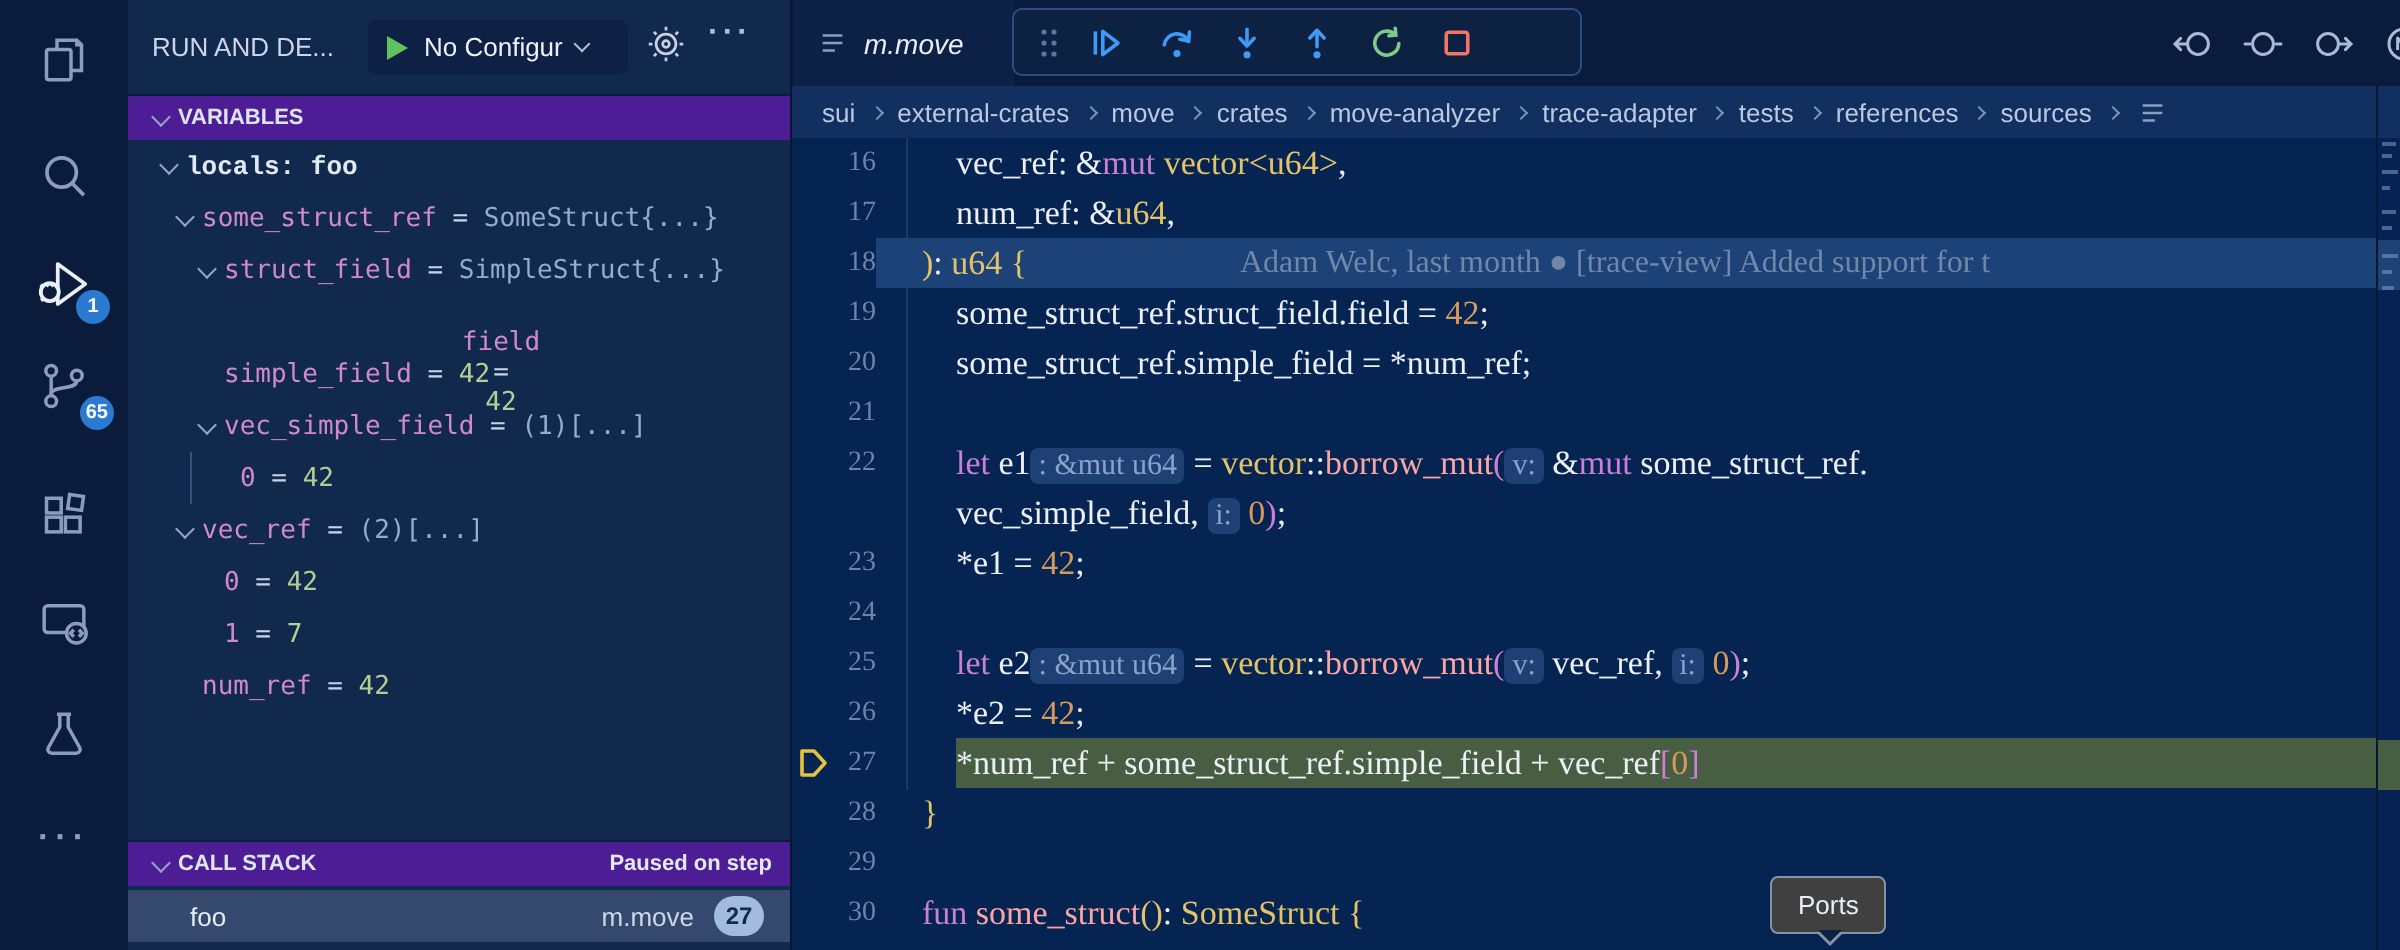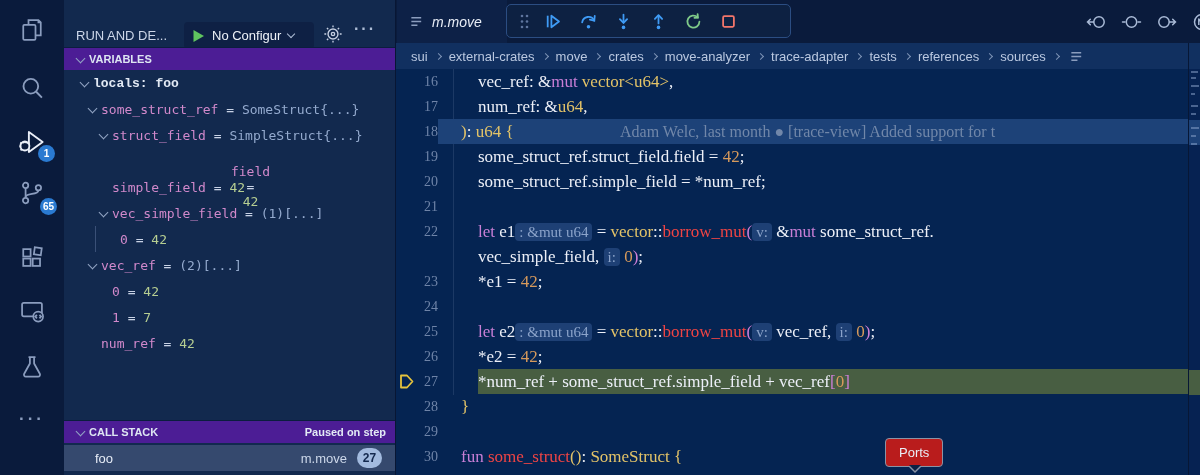--- a/index.html
+++ b/index.html
@@ -7,21 +7,21 @@
 .app{position:relative;width:1200px;height:475px}
 svg{display:block}
 
 .abar{position:absolute;left:0;top:0;width:64px;height:475px;background:#0a1b3c}
 .aicon{position:absolute;left:0;width:64px;height:40px;display:flex;align-items:center;justify-content:center}
 .abadge{position:absolute;border-radius:9px;background:#2a7ad1;color:#fff;font-size:10px;font-weight:bold;
 display:flex;align-items:center;justify-content:center;height:17px;min-width:17px;padding:0 3px}
 .adots{color:#8b9dbe;font-size:17px;letter-spacing:3px;font-weight:bold}
 
 .sbar{position:absolute;left:64px;top:0;width:331px;height:475px;background:#12294e}
-.sb-head{position:absolute;left:0;top:12px;width:285px;height:47px}
+.sb-head{position:absolute;left:0;top:0;width:285px;height:47px}
 .sb-title{position:absolute;left:12px;top:0;height:47px;display:flex;align-items:center;font-size:13px;color:#ccd6e8;white-space:nowrap}
 .playbox{position:absolute;left:120px;top:10px;width:130px;height:27px;background:#0e2044;border-radius:4px;
 display:flex;align-items:center;padding:0 8px;gap:7px}
 .playbox .lbl{color:#eef2f8;font-size:13px;white-space:nowrap}
 .cvd{display:inline-block;width:6px;height:6px;border-top:1.5px solid #aebdd6;border-right:1.5px solid #aebdd6;transform:rotate(135deg);margin-top:-4px}
 .gearbtn{position:absolute;left:258px;top:11px}
 .sbdots{position:absolute;left:290px;top:8px;color:#aebdd6;font-size:16px;letter-spacing:2px;font-weight:bold}
 .sec{position:absolute;left:0;width:331px;height:23px;background:#4c1d95;border-top:1px solid #0b1d3f;
 display:flex;align-items:center;padding-left:9px;font-size:11px;font-weight:bold;color:#dde5f2}
 .sec .sp{flex:1}
@@ -58,31 +58,31 @@
 
 .codearea{position:absolute;left:0;top:69px;width:792px;height:406px;font-family:Liberation Serif, serif;font-size:17px;color:#edf0f8}
 .iguide{position:absolute;left:57px;top:0;height:326px;width:1px;background:rgba(170,190,220,.14)}
 .crow{position:relative;height:25px;display:flex;align-items:center;white-space:pre;overflow:hidden}
 .hl{position:absolute;top:0;bottom:0;right:0;z-index:0}
 .hl-blue{left:42px;background:#1d4278}
 .hl-green{left:82px;background:#485e42}
 .g{width:20px;flex:0 0 20px;position:relative;z-index:1;display:flex;align-items:center;justify-content:center}
 .ln{width:22px;flex:0 0 22px;text-align:right;color:#6f84a8;font-size:14px;position:relative;z-index:1}
 .codetext{margin-left:23px;position:relative;z-index:1;white-space:pre}
-.t-pl{color:#edf0f8}.t-kw{color:#c97fd6}.t-ty{color:#e3c368}.t-fn{color:#ef4444}.t-num{color:#d79a5c}.t-p2{color:#cf7fd8}
+.t-pl{color:#edf0f8}.t-kw{color:#c97fd6}.t-ty{color:#e3c368}.t-fn{color:#fca5a5}.t-num{color:#d79a5c}.t-p2{color:#cf7fd8}
 .t-hint{color:#8ba3ca;background:#1e4075;border-radius:4px;padding:1px 4px;font-size:15px}
 .c-blame{position:absolute;left:224px;top:0;line-height:25px;color:#7187a9;font-size:16px;z-index:1}
 
 .mmborder{position:absolute;left:792px;top:43px;bottom:0;width:1px;background:#071735}
 .minimap{position:absolute;left:793px;top:69px;bottom:0;width:12px;background:#062252}
 .mmark{position:absolute;left:2px;height:2px;background:#8ea6cd;opacity:.5}
 .mm-blue{position:absolute;left:0;width:12px;top:51px;height:25px;background:#1d4278}
 .mm-green{position:absolute;left:0;width:12px;top:301px;height:25px;background:#485e42}
 
-.tooltip{position:absolute;left:489px;top:438px;height:29px;padding:0 13px;background:#b91c1c;border:1px solid #8a93a5;border-radius:4px;
+.tooltip{position:absolute;left:489px;top:438px;height:29px;padding:0 13px;background:#404040;border:1px solid #8a93a5;border-radius:4px;
 display:flex;align-items:center;color:#e9eef7;font-size:13px;z-index:6}
 .tooltip::before{content:"";position:absolute;top:100%;left:22px;border:7px solid transparent;border-top-color:#8a93a5}
 .tooltip::after{content:"";position:absolute;top:100%;left:23px;margin-top:-1px;border:6px solid transparent;border-top-color:#0d2145}
 </style>
 </head>
 <body>
 
 <div class="app">
 
   <div class="abar">

